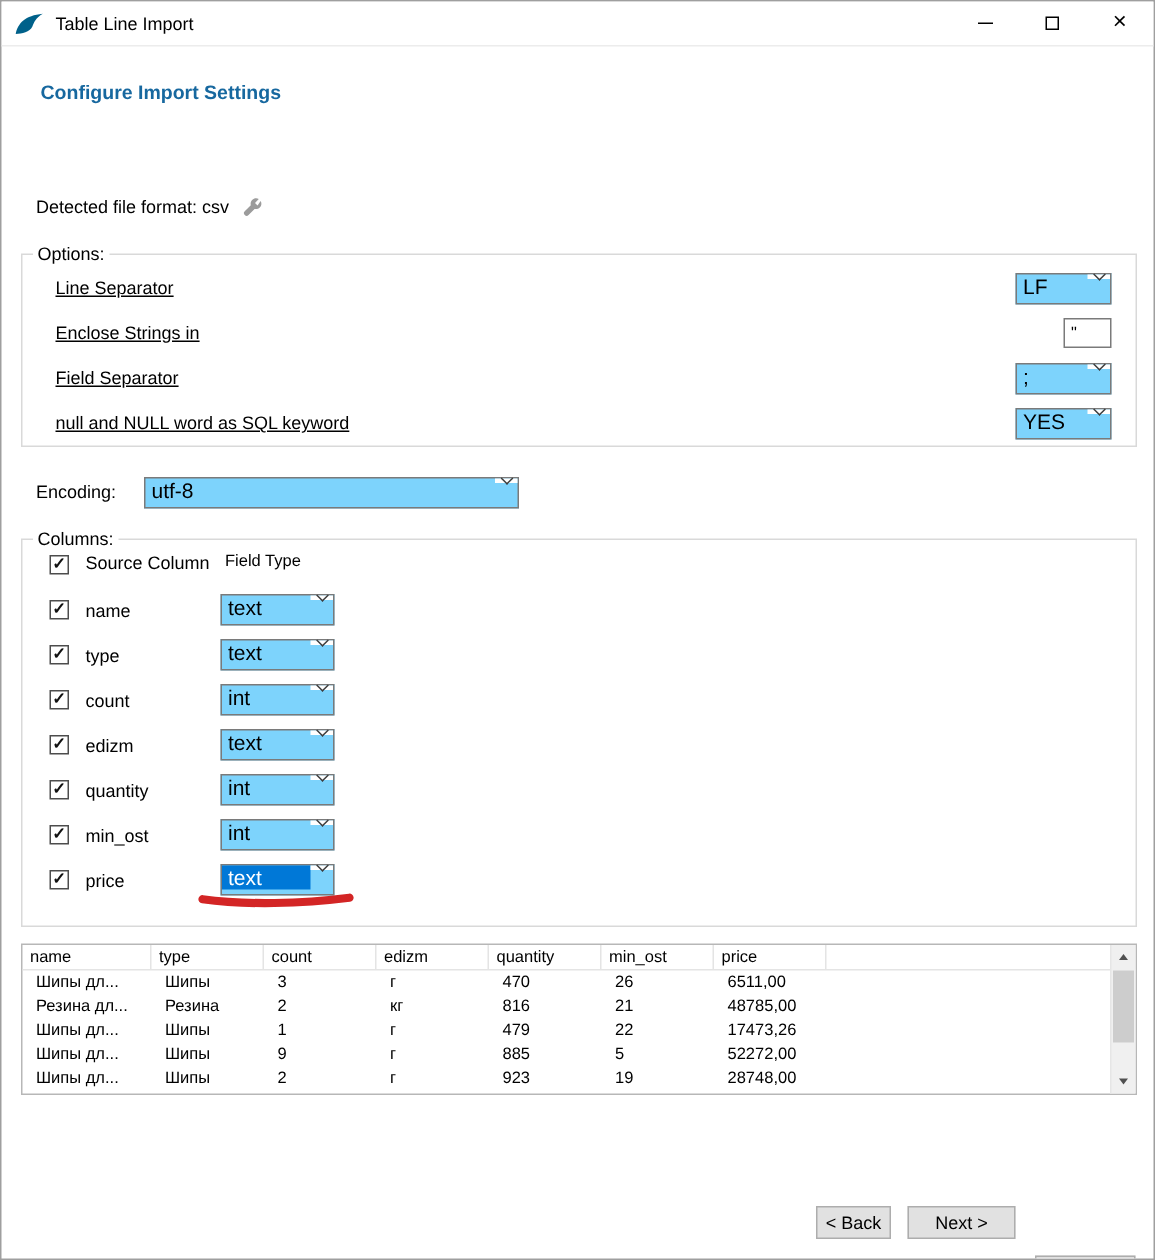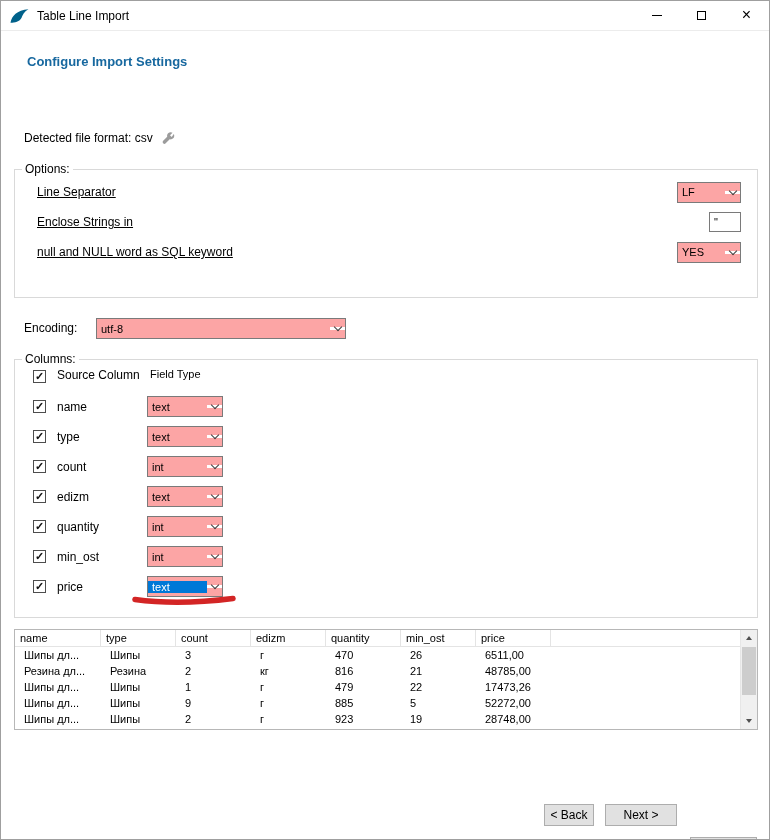--- a/index.html
+++ b/index.html
@@ -26,21 +26,21 @@
   .groupbox { position:absolute; border:1px solid #d9d9d9; background:#fff; }
   .gb-legend { position:absolute; top:-8px; left:7px; background:#fff; padding:0 3px; font-size:12px; }
   .options-box { top:168px; left:13px; width:744px; height:129px; }
   .columns-box { top:358px; left:13px; width:744px; height:259px; }
 
   .opt-rows { padding-top:7px; }
   .opt-row { height:30px; display:flex; align-items:center; padding:0 16px 0 22px; font-size:12px; }
   .opt-label { flex:1;text-decoration:underline; }
 
   
-  .combo { height:21px; background:#fca5a5; border:1px solid #7a7a7a; display:flex; align-items:center; font-size:11px; }
+  .combo { height:21px; background:#7dd3fc; border:1px solid #7a7a7a; display:flex; align-items:flex-start; font-size:14px; }
   .combo-sm { width:64px; flex:none; }
   .combo-encoding { width:250px; flex:none; }
   .combo-col { width:76px; }
   .combo-value { flex:1; display:flex; align-items:center; padding-left:4px; white-space:nowrap; overflow:hidden; }
   .combo-value.sel { background:#0078d7; color:#fff; }
   .combo-arrow { width:15px; flex:none; display:flex; align-items:center; justify-content:center; background:#fff; }
   .combo-arrow::before { content:""; width:5px; height:5px; border-right:1.4px solid #3c3c3c; border-bottom:1.4px solid #3c3c3c; transform:rotate(45deg); margin-top:-3px; }
   .enclose-input { width:32px; height:20px; border:1px solid #7a7a7a; font-size:11px; padding-left:4px; font-family:inherit; }
 
   
@@ -121,20 +121,27 @@
       <div class="opt-row">
         <span class="opt-label">Line Separator</span>
         <div class="combo combo-sm">
           <span class="combo-value">LF</span>
           <span class="combo-arrow"></span>
         </div>
       </div>
       <div class="opt-row">
         <span class="opt-label">Enclose Strings in</span>
         <input class="enclose-input" value="&quot;" style="">
+      </div>
+      <div class="opt-row">
+        <span class="opt-label">Field Separator</span>
+        <div class="combo combo-sm">
+          <span class="combo-value">;</span>
+          <span class="combo-arrow"></span>
+        </div>
       </div>
       <div class="opt-row">
         <span class="opt-label">null and NULL word as SQL keyword</span>
         <div class="combo combo-sm">
           <span class="combo-value">YES</span>
           <span class="combo-arrow"></span>
         </div>
       </div>
     </div>
   </div>

